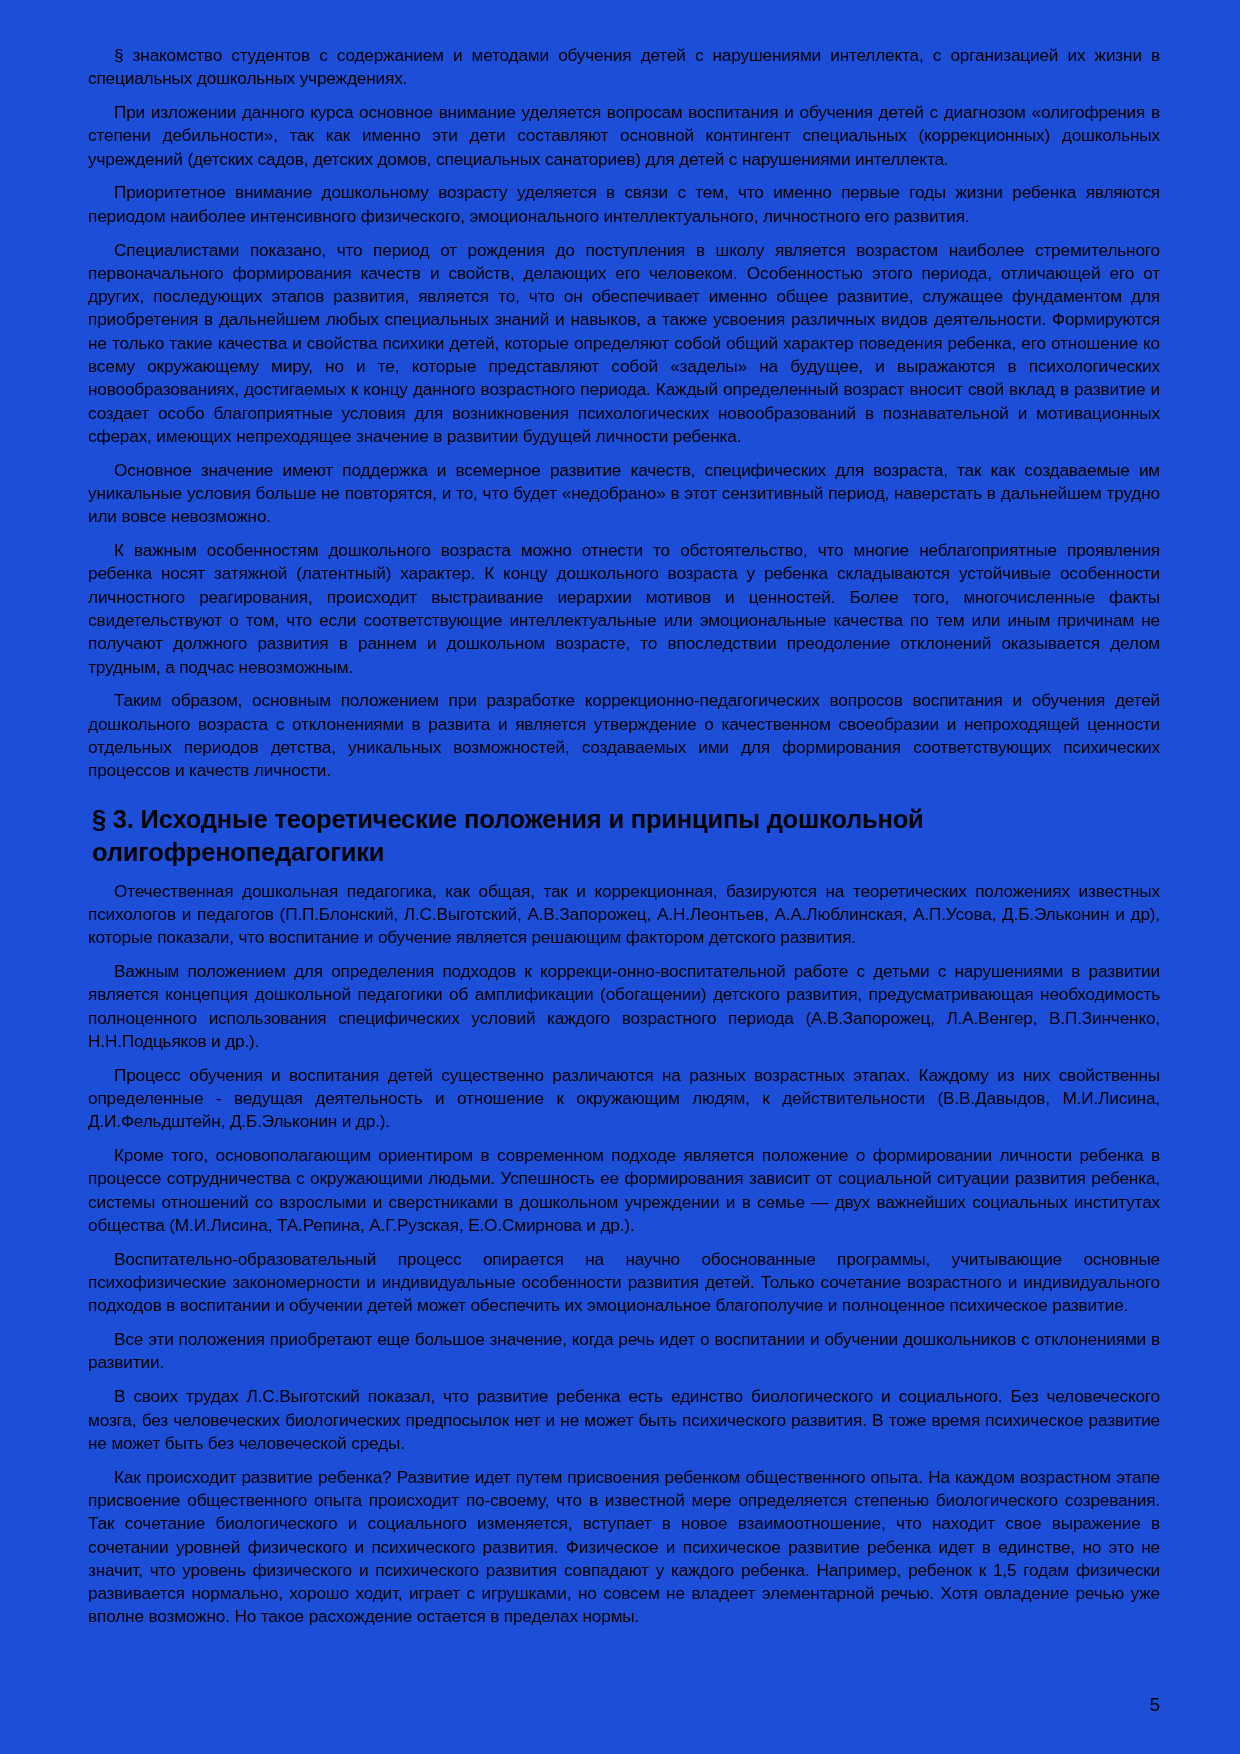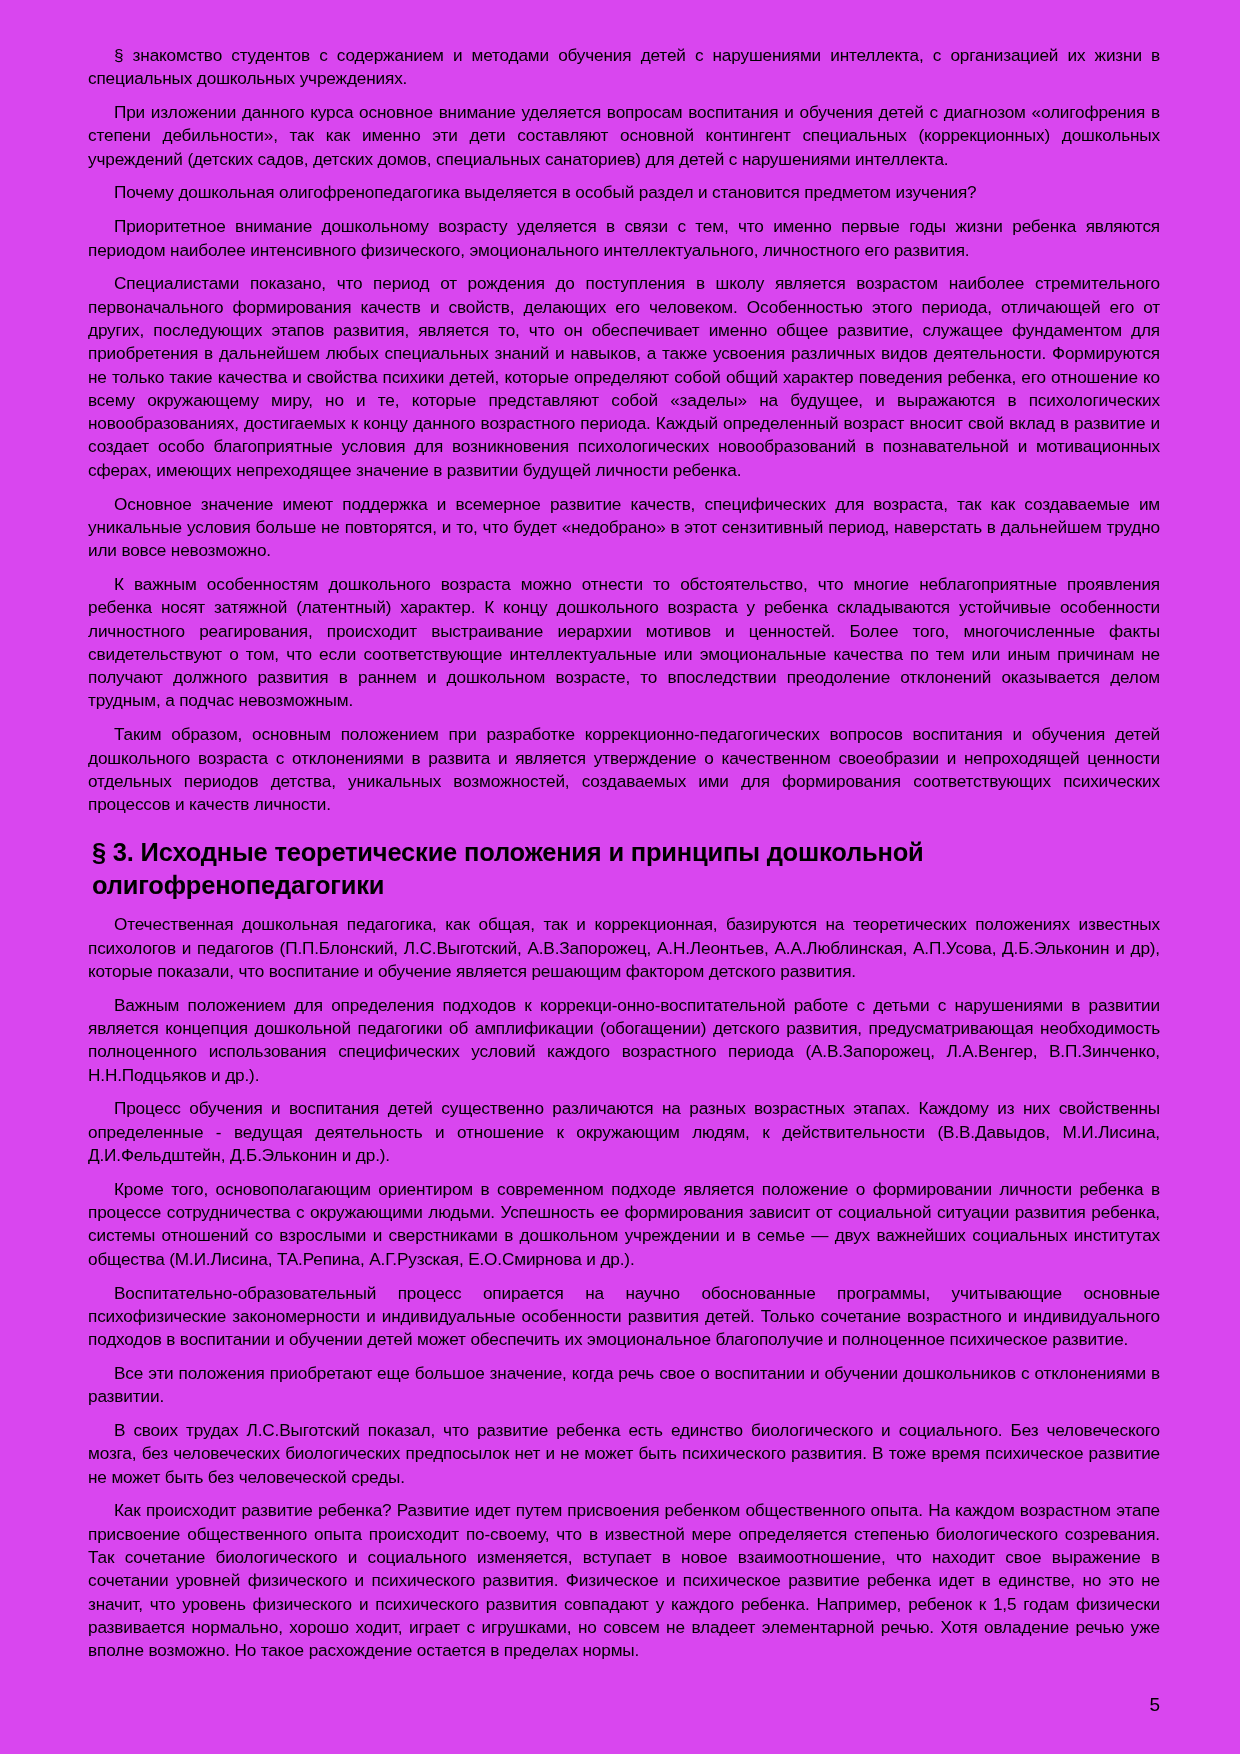--- a/index.html
+++ b/index.html
@@ -8,21 +8,21 @@
     background: #ffffff;
   }
   body {
     font-family: "Liberation Sans", sans-serif;
     color: #000000;
   }
   .page {
     position: relative;
     width: 1240px;
     height: 1754px;
-    background: #d946ef;
+    background: #1d4ed8;
     box-sizing: border-box;
     padding: 44px 80px 40px 88px;
     overflow: hidden;
   }
   .doc-body {
     width: 1072px;
   }
   p.para {
     margin: 0 0 10.5px 0;
     font-size: 17.2px;
@@ -52,34 +52,33 @@
   }
 </style>
 </head>
 <body>
 
 <div class="page">
   <div class="doc-body">
 
     <p class="para">§   знакомство студентов с содержанием и методами обучения детей с нарушениями интеллекта, с организацией их жизни в специальных дошкольных учреждениях.</p>
     <p class="para">При изложении данного курса основное внимание уделяется вопросам воспитания и обучения детей с диагнозом «олигофрения в степени дебильности», так как именно эти дети составляют основной контингент специальных (коррекционных) дошкольных учреждений (детских садов, детских домов, специальных санаториев) для детей с нарушениями интеллекта.</p>
-    <p class="para">Почему дошкольная олигофренопедагогика выделяется в особый раздел и становится предметом изучения?</p>
     <p class="para">Приоритетное внимание дошкольному возрасту уделяется в связи с тем, что именно первые годы жизни ребенка являются периодом наиболее интенсивного физического, эмоционального интеллектуального, личностного его развития.</p>
     <p class="para">Специалистами показано, что период от рождения до поступления в школу является возрастом наиболее стремительного первоначального формирования качеств и свойств, делающих его человеком. Особенностью этого периода, отличающей его от других, последующих этапов развития, является то, что он обеспечивает именно общее развитие, служащее фундаментом для приобретения в дальнейшем любых специальных знаний и навыков, а также усвоения различных видов деятельности. Формируются не только такие качества и свойства психики детей, которые определяют собой общий характер поведения ребенка, его отношение ко всему окружающему миру, но и те, которые представляют собой «заделы» на будущее, и выражаются в психологических новообразованиях, достигаемых к концу данного возрастного периода. Каждый определенный возраст вносит свой вклад в развитие и создает особо благоприятные условия для возникновения психологических новообразований в познавательной и мотивационных сферах, имеющих непреходящее значение в развитии будущей личности ребенка.</p>
     <p class="para">Основное значение имеют поддержка и всемерное развитие качеств, специфических для возраста, так как создаваемые им уникальные условия больше не повторятся, и то, что будет «недобрано» в этот сензитивный период, наверстать в дальнейшем трудно или вовсе невозможно.</p>
     <p class="para">К важным особенностям дошкольного возраста можно отнести то обстоятельство, что многие неблагоприятные проявления ребенка носят затяжной (латентный) характер. К концу дошкольного возраста у ребенка складываются устойчивые особенности личностного реагирования, происходит выстраивание иерархии мотивов и ценностей. Более того, многочисленные факты свидетельствуют о том, что если соответствующие интеллектуальные или эмоциональные качества по тем или иным причинам не получают должного развития в раннем и дошкольном возрасте, то впоследствии преодоление отклонений оказывается делом трудным, а подчас невозможным.</p>
     <p class="para">Таким образом, основным положением при разработке коррекционно-педагогических вопросов воспитания и обучения детей дошкольного возраста с отклонениями в развита и является утверждение о качественном своеобразии и непроходящей ценности отдельных периодов детства, уникальных возможностей, создаваемых ими для формирования соответствующих психических процессов и качеств личности.</p>
 
     <h2 class="heading">§ 3. Исходные теоретические положения и принципы дошкольной олигофренопедагогики</h2>
 
     <p class="para">Отечественная дошкольная педагогика, как общая, так и коррекционная, базируются на теоретических положениях известных психологов и педагогов (П.П.Блонский, Л.С.Выготский, А.В.Запорожец, А.Н.Леонтьев, А.А.Люблинская, А.П.Усова, Д.Б.Эльконин и др), которые показали, что воспитание и обучение является решающим фактором детского развития.</p>
     <p class="para">Важным положением для определения подходов к коррекци-онно-воспитательной работе с детьми с нарушениями в развитии является концепция дошкольной педагогики об амплификации (обогащении) детского развития, предусматривающая необходимость полноценного использования специфических условий каждого возрастного периода (А.В.Запорожец, Л.А.Венгер, В.П.Зинченко, Н.Н.Подцьяков и др.).</p>
     <p class="para">Процесс обучения и воспитания детей существенно различаются на разных возрастных этапах. Каждому из них свойственны определенные - ведущая деятельность и отношение к окружающим людям, к действительности (В.В.Давыдов, М.И.Лисина, Д.И.Фельдштейн, Д.Б.Эльконин и др.).</p>
     <p class="para">Кроме того, основополагающим ориентиром в современном подходе является положение о формировании личности ребенка в процессе сотрудничества с окружающими людьми. Успешность ее формирования зависит от социальной ситуации развития ребенка, системы отношений со взрослыми и сверстниками в дошкольном учреждении и в семье — двух важнейших социальных институтах общества (М.И.Лисина, ТА.Репина, А.Г.Рузская, Е.О.Смирнова и др.).</p>
     <p class="para">Воспитательно-образовательный процесс опирается на научно обоснованные программы, учитывающие основные психофизические закономерности и индивидуальные особенности развития детей. Только сочетание возрастного и индивидуального подходов в воспитании и обучении детей может обеспечить их эмоциональное благополучие и полноценное психическое развитие.</p>
-    <p class="para">Все эти положения приобретают еще большое значение, когда речь свое о воспитании и обучении дошкольников с отклонениями в развитии.</p>
+    <p class="para">Все эти положения приобретают еще большое значение, когда речь идет о воспитании и обучении дошкольников с отклонениями в развитии.</p>
     <p class="para">В своих трудах Л.С.Выготский показал, что развитие ребенка есть единство биологического и социального. Без человеческого мозга, без человеческих биологических предпосылок нет и не может быть психического развития. В тоже время психическое развитие не может быть без человеческой среды.</p>
     <p class="para">Как происходит развитие ребенка? Развитие идет путем присвоения ребенком общественного опыта. На каждом возрастном этапе присвоение общественного опыта происходит по-своему, что в известной мере определяется степенью биологического созревания. Так сочетание биологического и социального изменяется, вступает в новое взаимоотношение, что находит свое выражение в сочетании уровней физического и психического развития. Физическое и психическое развитие ребенка идет в единстве, но это не значит, что уровень физического и психического развития совпадают у каждого ребенка. Например, ребенок к 1,5 годам физически развивается нормально, хорошо ходит, играет с игрушками, но совсем не владеет элементарной речью. Хотя овладение речью уже вполне возможно. Но такое расхождение остается в пределах нормы.</p>
 
   </div>
 
   <div class="page-number">5</div>
 </div>
 
 </body></html>

